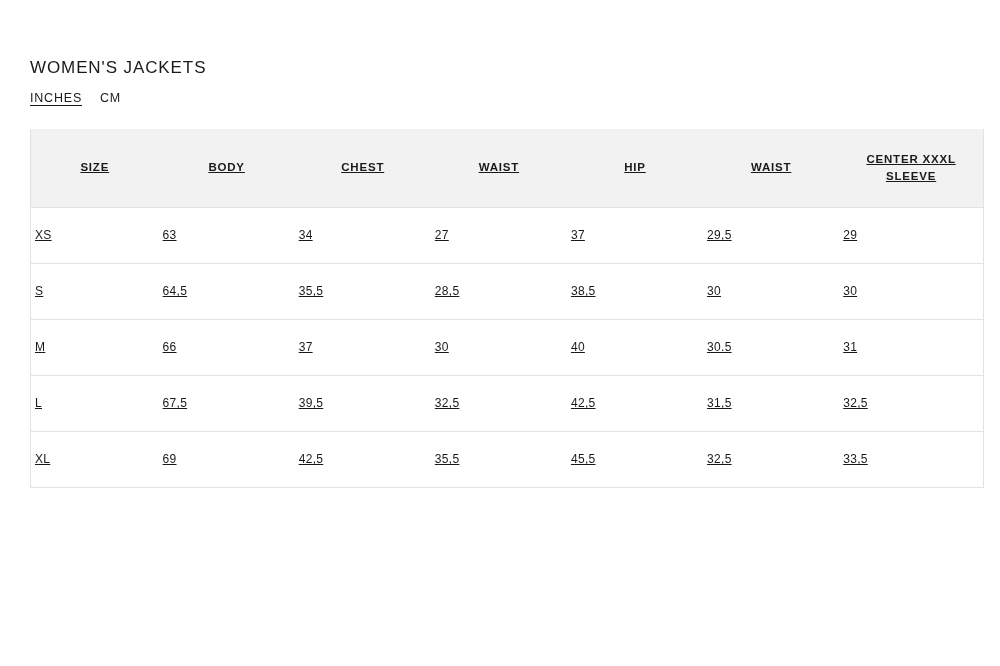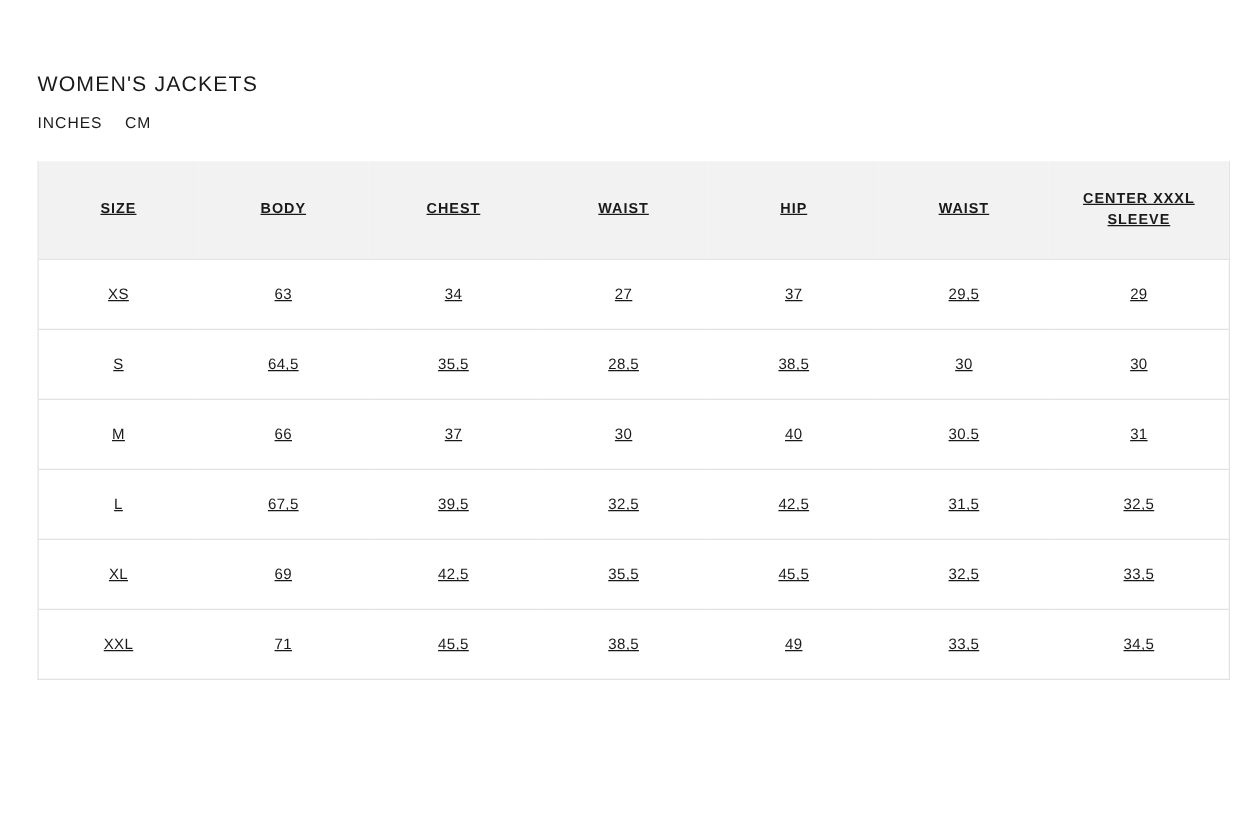--- a/index.html
+++ b/index.html
@@ -40,20 +40,21 @@
     letter-spacing: 0.8px;
     color: #1a1a1a;
     cursor: pointer;
     padding: 0;
     background: none;
     border: none;
     font-family: inherit;
     line-height: 1.3;
   }
   .unit-option.active {
+    text-decoration: underline;
     text-underline-offset: 3px;
   }
   .table-wrap {
     border: 1px solid #e2e2e2;
     border-top: none;
     box-sizing: border-box;
     text-decoration: underline;
   }
   table.size-table {
     width: 100%;
@@ -69,21 +70,21 @@
     height: 78px;
     vertical-align: middle;
     text-align: center;
     padding: 0 6px;
     border: none;
     line-height: 1.45;
   }
   table.size-table tbody td {
     font-size: 12px;
     color: #1a1a1a;
-    text-align: center;
+    text-align: left;
     height: 55px;
     vertical-align: middle;
     border-top: 1px solid #e2e2e2;
     padding: 0 4px;
     letter-spacing: 0.3px;
   }
   table.size-table tbody tr:first-child td {
     border-top: 1px solid #e2e2e2;
   }
   col.c-size    { width: 13.4%; }
@@ -167,26 +168,17 @@
         </tr>
         <tr>
           <td>XL</td>
           <td>69</td>
           <td>42,5</td>
           <td>35,5</td>
           <td>45,5</td>
           <td>32,5</td>
           <td>33,5</td>
         </tr>
-        <tr>
-          <td>XXL</td>
-          <td>71</td>
-          <td>45,5</td>
-          <td>38,5</td>
-          <td>49</td>
-          <td>33,5</td>
-          <td>34,5</td>
-        </tr>
       </tbody>
     </table>
   </div>
 
 </div>
 
 </body></html>

